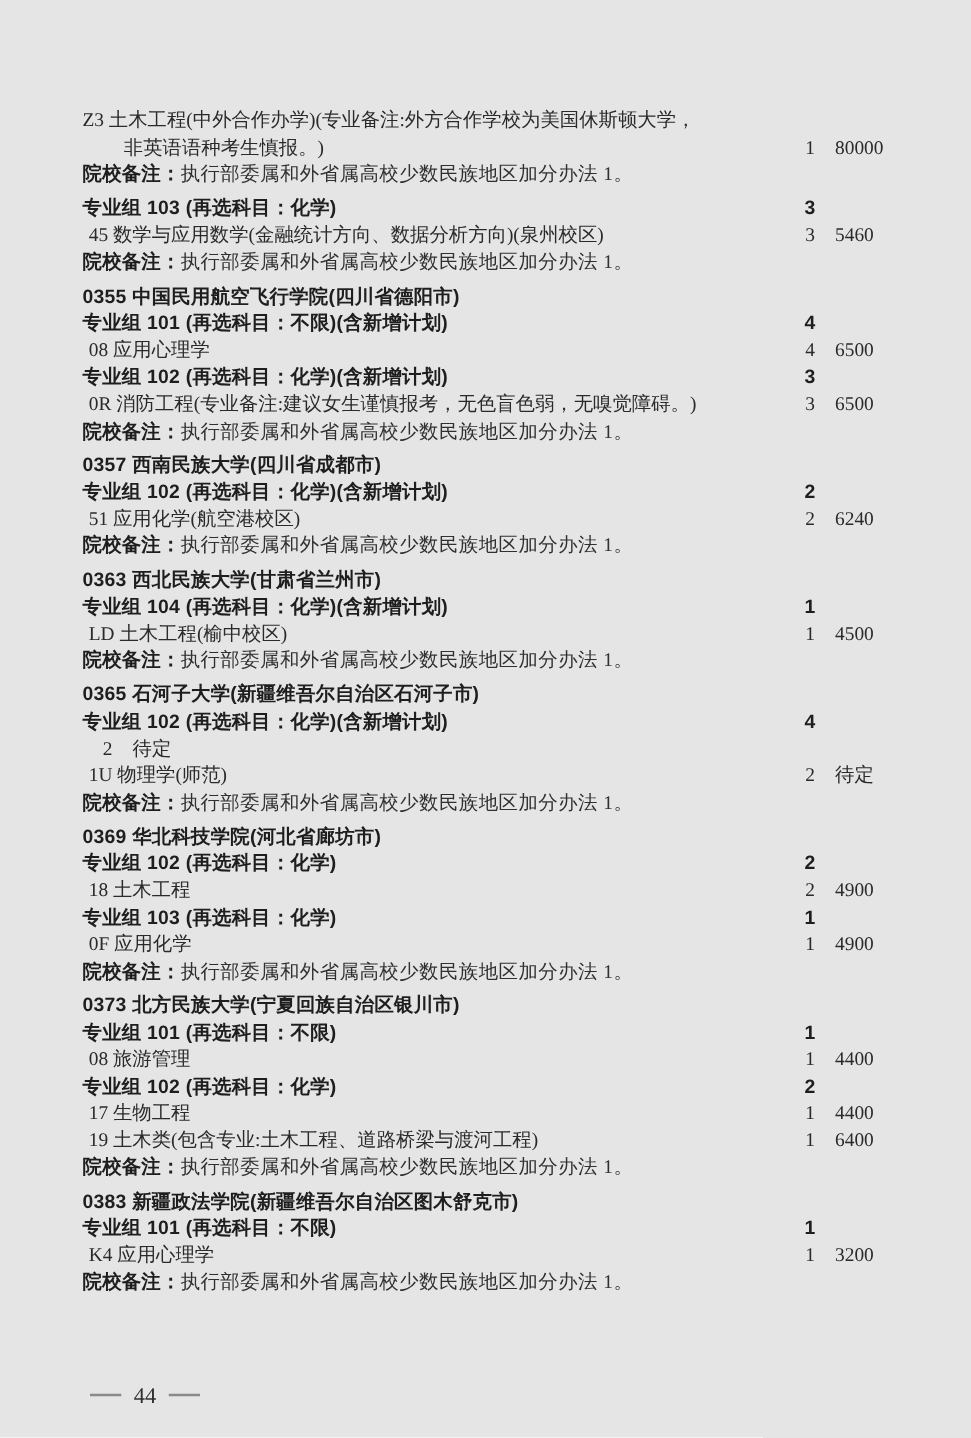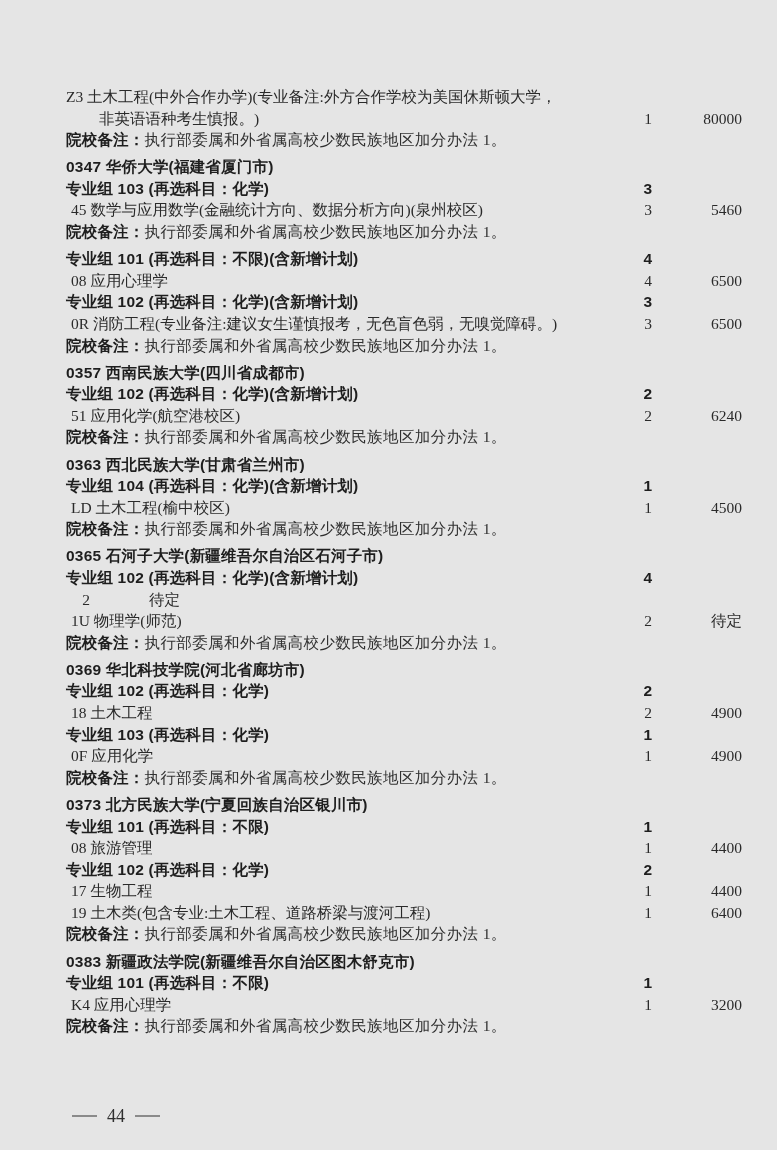--- a/index.html
+++ b/index.html
@@ -29,21 +29,21 @@
     flex:1 1 auto;
     white-space:nowrap;
     overflow:visible;
   }
   .cell-quota{
     flex:0 0 40px;
     text-align:center;
   }
   .cell-fee{
     flex:0 0 74px;
-    text-align:right;
+    text-align:left;
   }
   
   .row.uni .cell-text,
   .row.group .cell-text,
   .row.group .cell-quota,
   .remark-label{
     font-family:"Liberation Sans","DejaVu Sans",sans-serif;
     font-weight:700;
     color:#1e1e1e;
     letter-spacing:0.2px;
@@ -90,42 +90,42 @@
           <div class="cell-quota">1</div>
           <div class="cell-fee">80000</div>
         </div>
         <div class="row remark">
           <div class="cell-text"><span class="remark-label">院校备注：</span><span class="remark-text">执行部委属和外省属高校少数民族地区加分办法 1。</span></div>
           <div class="cell-quota"></div>
           <div class="cell-fee"></div>
         </div>
       </div>
       <div class="section">
-        <div class="row uni">
-          <div class="cell-text">0347 华侨大学(福建省厦门市)</div>
-          <div class="cell-quota"></div>
-          <div class="cell-fee"></div>
-        </div>
         <div class="row group">
           <div class="cell-text">专业组 103 (再选科目：化学)</div>
           <div class="cell-quota">3</div>
           <div class="cell-fee"></div>
         </div>
         <div class="row major">
           <div class="cell-text">45 数学与应用数学(金融统计方向、数据分析方向)(泉州校区)</div>
           <div class="cell-quota">3</div>
           <div class="cell-fee">5460</div>
         </div>
         <div class="row remark">
           <div class="cell-text"><span class="remark-label">院校备注：</span><span class="remark-text">执行部委属和外省属高校少数民族地区加分办法 1。</span></div>
           <div class="cell-quota"></div>
           <div class="cell-fee"></div>
         </div>
       </div>
       <div class="section">
+        <div class="row uni">
+          <div class="cell-text">0355 中国民用航空飞行学院(四川省德阳市)</div>
+          <div class="cell-quota"></div>
+          <div class="cell-fee"></div>
+        </div>
         <div class="row group">
           <div class="cell-text">专业组 101 (再选科目：不限)(含新增计划)</div>
           <div class="cell-quota">4</div>
           <div class="cell-fee"></div>
         </div>
         <div class="row major">
           <div class="cell-text">08 应用心理学</div>
           <div class="cell-quota">4</div>
           <div class="cell-fee">6500</div>
         </div>

